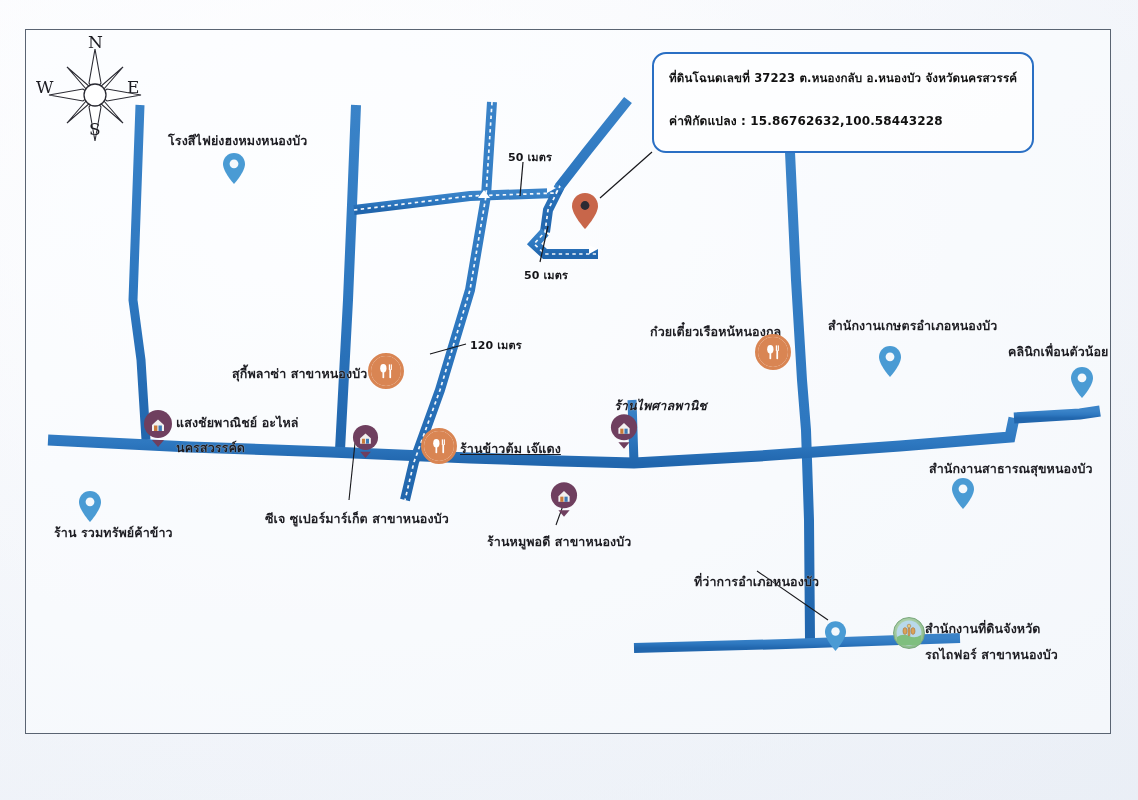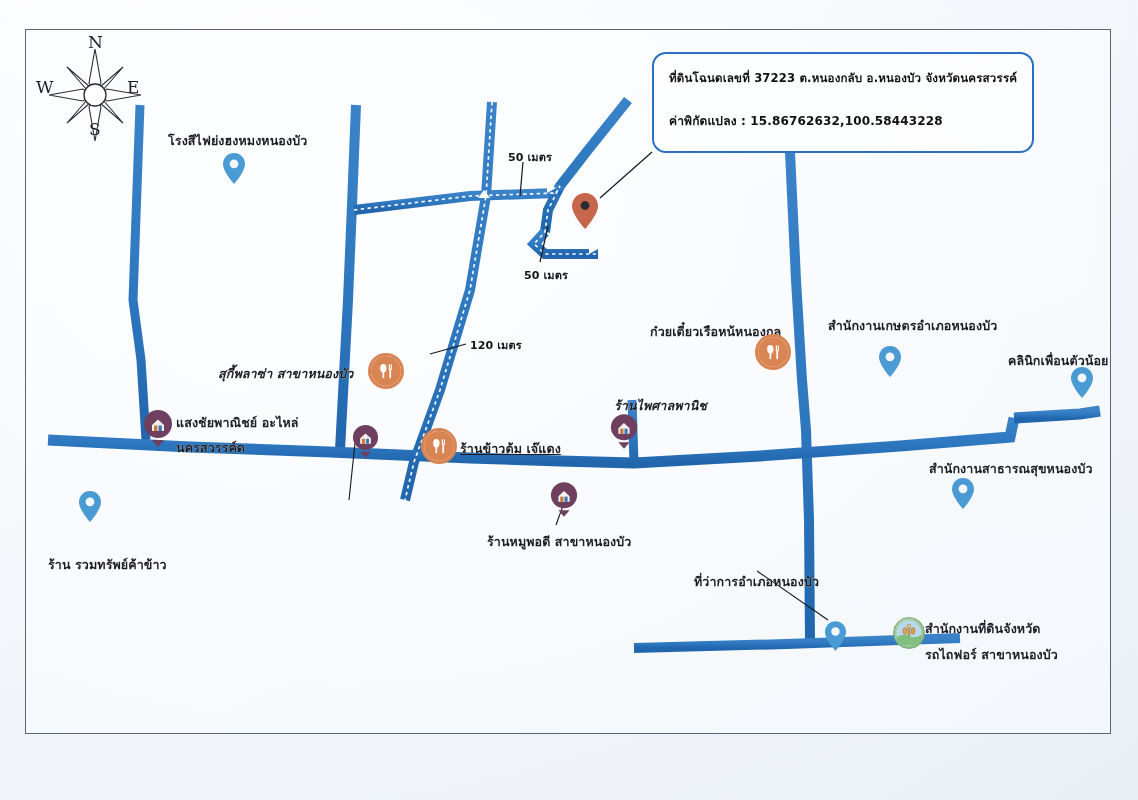--- a/index.html
+++ b/index.html
@@ -198,51 +198,52 @@
     <span class="inner">
       <svg width="19" height="19" viewBox="0 0 24 24" xmlns="http://www.w3.org/2000/svg">
         <ellipse cx="8" cy="8" rx="4" ry="5.4" fill="#ffffff"></ellipse>
           <rect x="6.9" y="11" width="2.2" height="9.5" rx="1" fill="#ffffff"></rect>
         <rect x="14.9" y="3" width="1.5" height="7" fill="#ffffff"></rect>
           <rect x="17.3" y="3" width="1.5" height="7" fill="#ffffff"></rect>
         <rect x="15.6" y="9" width="2.2" height="11.5" rx="1" fill="#ffffff"></rect>
       </svg>
     </span>
   </div>
-  <div class="lbl s13" style="left:218px;top:364px;font-style:italic;">สุกี้พลาซ่า สาขาหนองบัว</div>
+  <div class="lbl s13" style="left:232px;top:364px;">สุกี้พลาซ่า สาขาหนองบัว</div>
 
   <div class="shop" style="left:143px;top:409px;">
     <svg width="30" height="38" viewBox="0 0 30 38" xmlns="http://www.w3.org/2000/svg">
       <circle cx="15" cy="15" r="14" fill="#6f3f5f"></circle>
       <path d="M9 31 L21 31 L15 38 Z" fill="#6f3f5f"></path>
       <path d="M9 16 L15 10.5 L21 16 L21 22 L9 22 Z" fill="#f2f0ee"></path>
       <rect x="11" y="16.5" width="3.4" height="5.5" fill="#c97a3a"></rect>
       <rect x="15.5" y="16.5" width="3.4" height="5.5" fill="#3e7ab5"></rect>
     </svg>
   </div>
   <div class="lbl s13" style="left:176px;top:413px;">แสงชัยพาณิชย์ อะไหล่</div>
   <div class="lbl s13" style="left:176px;top:438px;">นครสวรรค์ด</div>
 
   <div class="pin" style="left:78px;top:490px;">
     <svg width="24" height="33" viewBox="0 0 24 33" xmlns="http://www.w3.org/2000/svg">
       <path d="M12 1 C5.9 1 1 5.9 1 12 C1 20 12 32 12 32 C12 32 23 20 23 12 C23 5.9 18.1 1 12 1 Z" fill="#4a9bd4"></path>
       <circle cx="12" cy="11.8" r="4.4" fill="#f4f8fc"></circle>
     </svg>
   </div>
-  <div class="lbl s13" style="left:48px;top:523px;margin-top:32px;">ร้าน รวมทรัพย์ค้าข้าว</div>
+  <div class="lbl s13" style="left:54px;top:523px;">ร้าน รวมทรัพย์ค้าข้าว</div>
 
   <div class="shop" style="left:352px;top:424px;">
     <svg width="27" height="34" viewBox="0 0 30 38" xmlns="http://www.w3.org/2000/svg">
       <circle cx="15" cy="15" r="14" fill="#6f3f5f"></circle>
       <path d="M9 31 L21 31 L15 38 Z" fill="#6f3f5f"></path>
       <path d="M9 16 L15 10.5 L21 16 L21 22 L9 22 Z" fill="#f2f0ee"></path>
       <rect x="11" y="16.5" width="3.4" height="5.5" fill="#c97a3a"></rect>
       <rect x="15.5" y="16.5" width="3.4" height="5.5" fill="#3e7ab5"></rect>
     </svg>
   </div>
+  <div class="lbl s13" style="left:265px;top:509px;">ซีเจ ซูเปอร์มาร์เก็ต สาขาหนองบัว</div>
 
   <div class="circ food" style="left:421px;top:428px;">
     <span class="inner">
       <svg width="19" height="19" viewBox="0 0 24 24" xmlns="http://www.w3.org/2000/svg">
         <ellipse cx="8" cy="8" rx="4" ry="5.4" fill="#ffffff"></ellipse>
           <rect x="6.9" y="11" width="2.2" height="9.5" rx="1" fill="#ffffff"></rect>
         <rect x="14.9" y="3" width="1.5" height="7" fill="#ffffff"></rect>
           <rect x="17.3" y="3" width="1.5" height="7" fill="#ffffff"></rect>
         <rect x="15.6" y="9" width="2.2" height="11.5" rx="1" fill="#ffffff"></rect>
       </svg>
@@ -292,21 +293,21 @@
     </svg>
   </div>
   <div class="lbl s13" style="left:828px;top:316px;">สำนักงานเกษตรอำเภอหนองบัว</div>
 
   <div class="pin" style="left:1070px;top:366px;">
     <svg width="24" height="33" viewBox="0 0 24 33" xmlns="http://www.w3.org/2000/svg">
       <path d="M12 1 C5.9 1 1 5.9 1 12 C1 20 12 32 12 32 C12 32 23 20 23 12 C23 5.9 18.1 1 12 1 Z" fill="#4a9bd4"></path>
       <circle cx="12" cy="11.8" r="4.4" fill="#f4f8fc"></circle>
     </svg>
   </div>
-  <div class="lbl s13" style="left:1008px;top:342px;margin-top:9px;">คลินิกเพื่อนตัวน้อย</div>
+  <div class="lbl s13" style="left:1008px;top:342px;">คลินิกเพื่อนตัวน้อย</div>
 
   <div class="pin" style="left:951px;top:477px;">
     <svg width="24" height="33" viewBox="0 0 24 33" xmlns="http://www.w3.org/2000/svg">
       <path d="M12 1 C5.9 1 1 5.9 1 12 C1 20 12 32 12 32 C12 32 23 20 23 12 C23 5.9 18.1 1 12 1 Z" fill="#4a9bd4"></path>
       <circle cx="12" cy="11.8" r="4.4" fill="#f4f8fc"></circle>
     </svg>
   </div>
   <div class="lbl s13" style="left:929px;top:459px;">สำนักงานสาธารณสุขหนองบัว</div>
 
   <div class="pin" style="left:824px;top:620px;">

